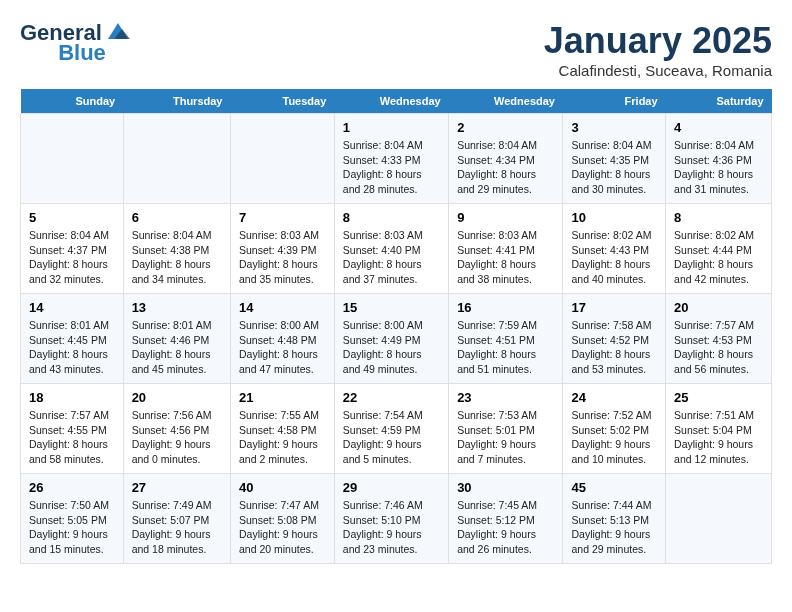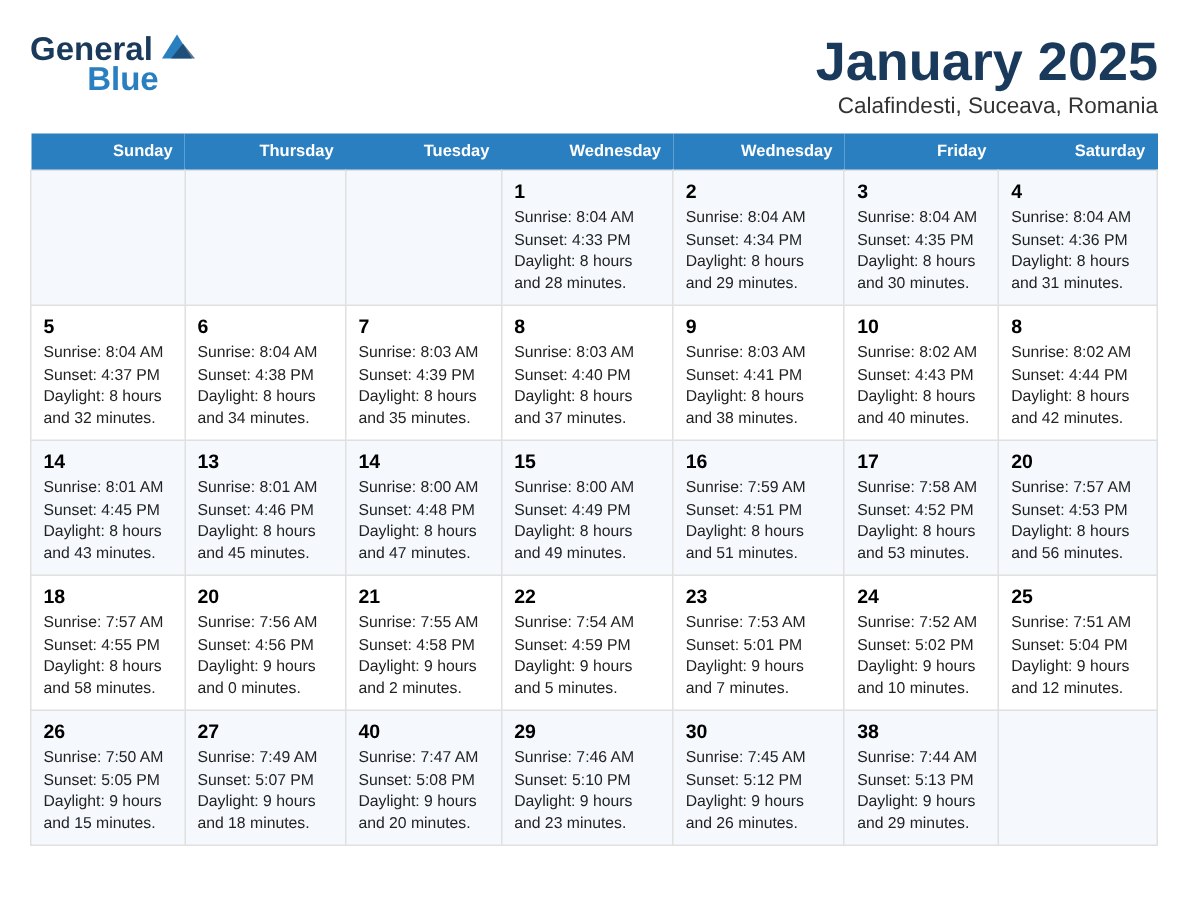--- a/index.html
+++ b/index.html
@@ -237,19 +237,19 @@
         </td>
         <td>
           <div class="day-number">29</div>
           <div class="day-info">Sunrise: 7:46 AM<br>Sunset: 5:10 PM<br>Daylight: 9 hours and 23 minutes.</div>
         </td>
         <td>
           <div class="day-number">30</div>
           <div class="day-info">Sunrise: 7:45 AM<br>Sunset: 5:12 PM<br>Daylight: 9 hours and 26 minutes.</div>
         </td>
         <td>
-          <div class="day-number">38</div>
+          <div class="day-number">45</div>
           <div class="day-info">Sunrise: 7:44 AM<br>Sunset: 5:13 PM<br>Daylight: 9 hours and 29 minutes.</div>
         </td>
         <td></td>
       </tr>
     </tbody>
 </table>
 
 </body></html>

